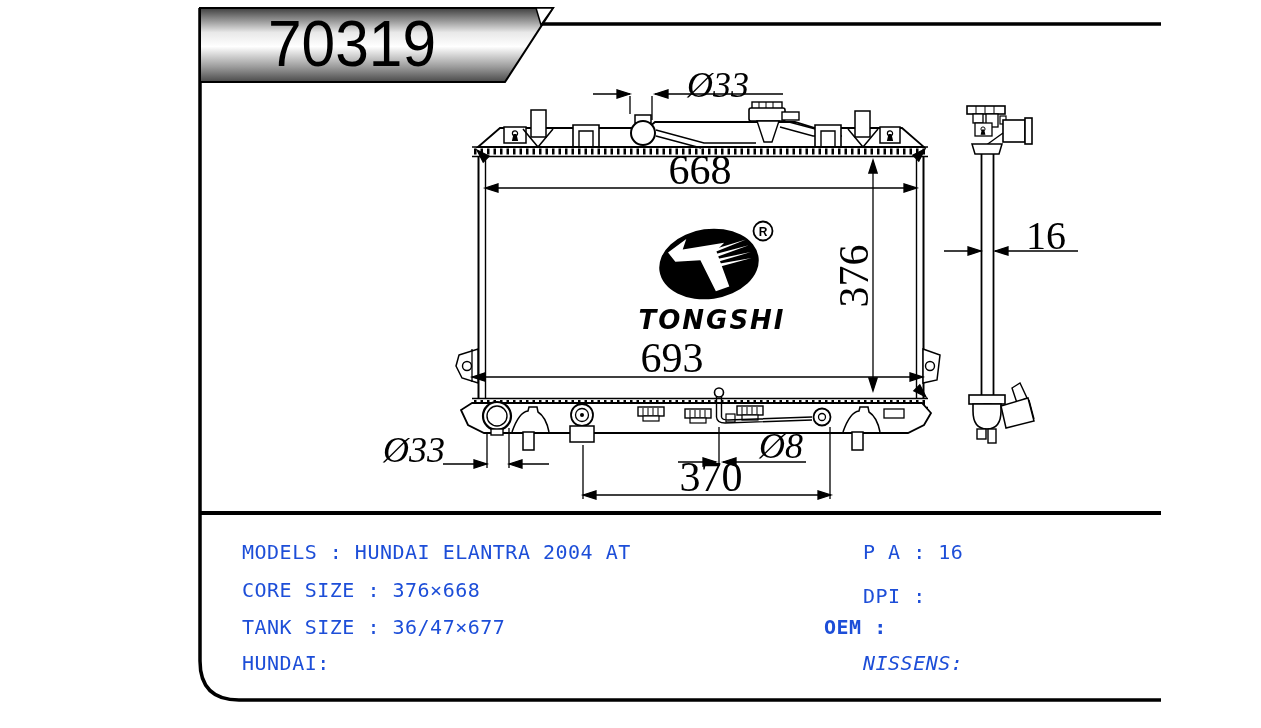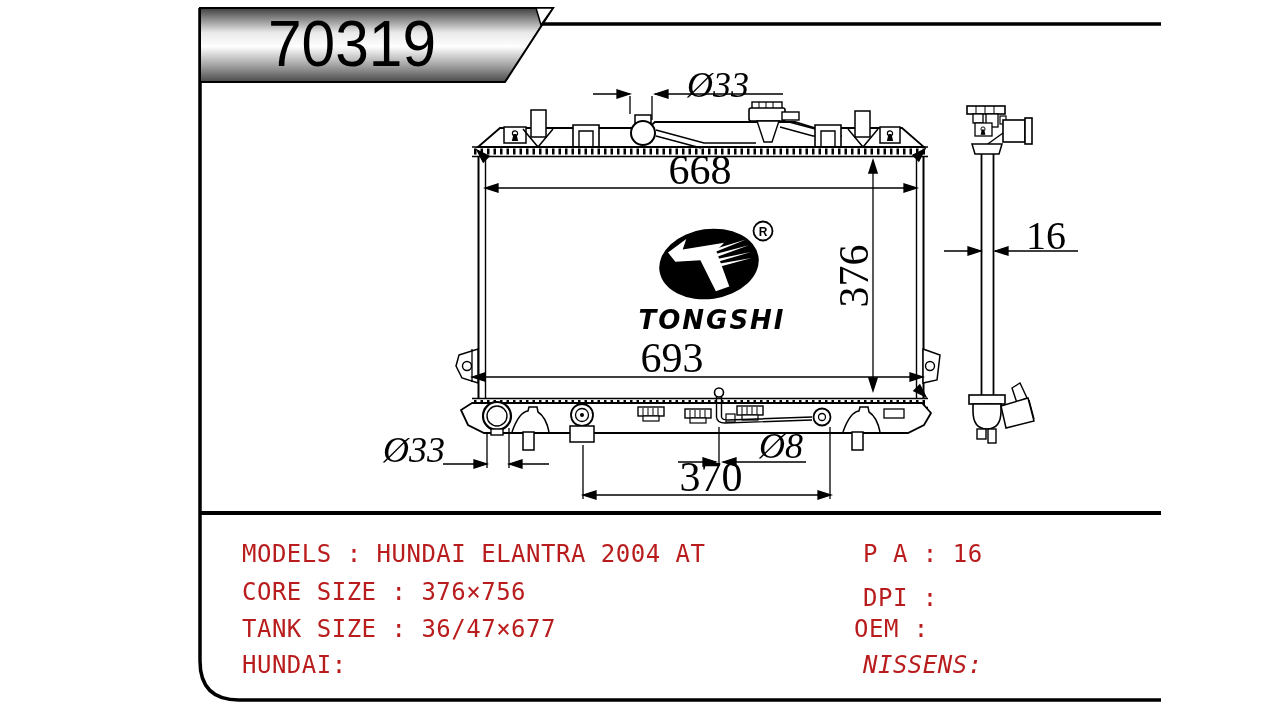--- a/index.html
+++ b/index.html
@@ -1,21 +1,21 @@
 <!DOCTYPE html>
 <html><head>
 <meta charset="utf-8">
 <style>
   html,body{margin:0;padding:0;background:#ffffff;}
   #stage{position:relative;width:1161px;height:728px;background:#ffffff;overflow:hidden;
          font-family:"Liberation Sans",sans-serif;}
   svg text{user-select:none;}
   .dim{font-family:"Liberation Serif",serif;fill:#000;}
-  .spec-line{position:absolute;font-family:"DejaVu Sans Mono",monospace;font-size:24px;
-             color:#b91c1c;white-space:pre;letter-spacing:0.5px;}
+  .spec-line{position:absolute;font-family:"DejaVu Sans Mono",monospace;font-size:20px;
+             color:#1d4ed8;white-space:pre;letter-spacing:0.5px;}
 </style>
 </head>
 <body>
 
 <div id="stage">
 
 <svg width="1261" height="728" viewBox="0 0 1261 728" xmlns="http://www.w3.org/2000/svg">
   <defs>
     <linearGradient id="bannerGrad" x1="0" y1="0" x2="0" y2="1">
       <stop offset="0" stop-color="#3f3f3f"></stop>
@@ -257,22 +257,22 @@
     <g>
       <circle cx="763" cy="231" r="9.5" fill="none" stroke="#000" stroke-width="1.8"></circle>
       <text x="763" y="236" font-size="12" font-weight="bold" text-anchor="middle" font-family="Liberation Sans, sans-serif" fill="#000">R</text>
     </g>
     <text x="712" y="329" font-size="26" font-weight="bold" font-style="italic" text-anchor="middle" letter-spacing="2" font-family="DejaVu Sans, sans-serif" fill="#000">TONGSHI</text>
   </g>
 </svg>
 
   
   <div class="spec-line" style="left:242px;top:540px;">MODELS : HUNDAI ELANTRA 2004 AT</div>
-  <div class="spec-line" style="left:242px;top:578px;">CORE SIZE : 376×756</div>
+  <div class="spec-line" style="left:242px;top:578px;">CORE SIZE : 376×668</div>
   <div class="spec-line" style="left:242px;top:615px;text-align:center;">TANK SIZE : 36/47×677</div>
   <div class="spec-line" style="left:242px;top:651px;">HUNDAI:</div>
 
   <div class="spec-line" style="left:863px;top:540px;text-align:center;">P A : 16</div>
   <div class="spec-line" style="left:863px;top:584px;">DPI :</div>
-  <div class="spec-line" style="left:854px;top:615px;">OEM :</div>
+  <div class="spec-line" style="left:824px;top:615px;font-weight:bold;">OEM :</div>
   <div class="spec-line" style="left:863px;top:651px;font-style:italic;">NISSENS:</div>
 
 </div>
 
 </body></html>

